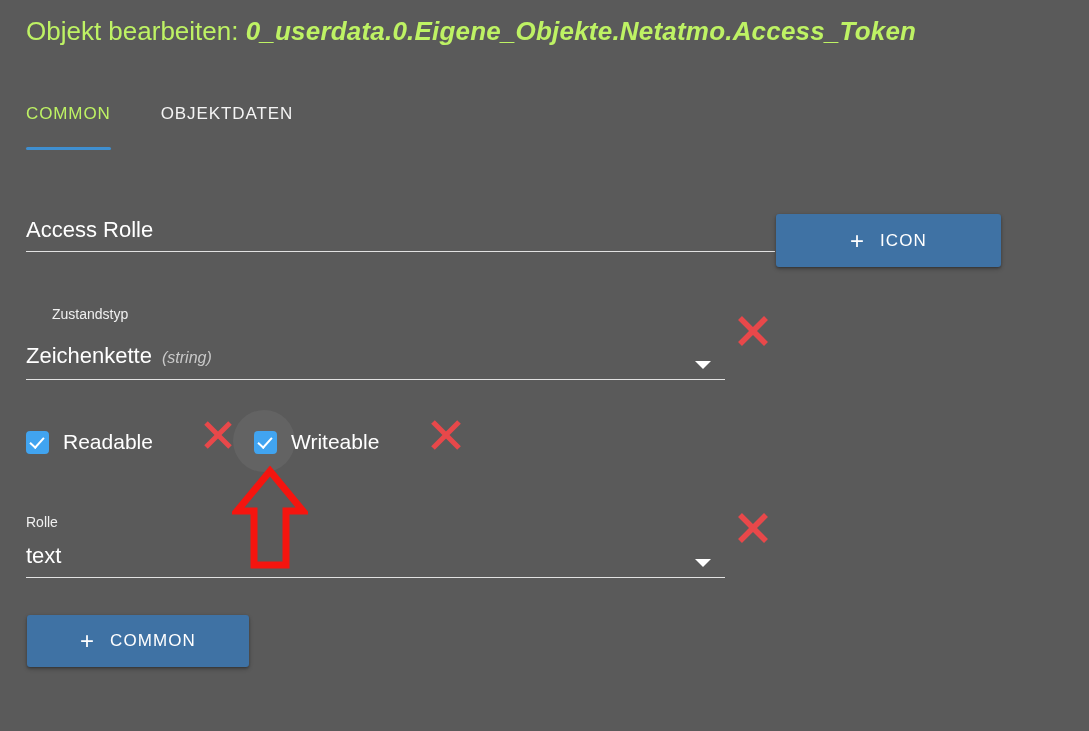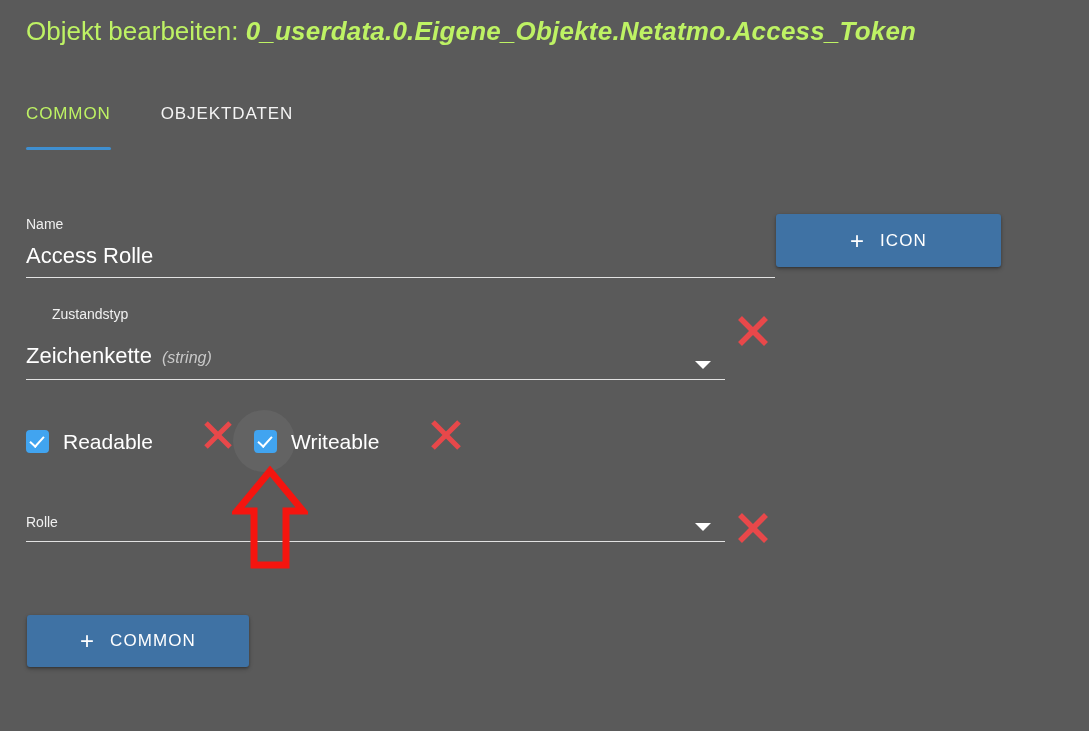--- a/index.html
+++ b/index.html
@@ -136,20 +136,21 @@
   
   #checkbox-row {
     position: absolute;
     left: 26px;
     top: 430px;
     height: 44px;
   }
   .checkbox-group {
     position: absolute;
     display: flex;
+    align-items: center;
     cursor: pointer;
     user-select: none;
   }
   .ripple {
     position: absolute;
     left: -21px;
     top: -20px;
     width: 62px;
     height: 62px;
     border-radius: 50%;
@@ -246,21 +247,20 @@
   <div class="tab active">
     <span>COMMON</span>
     <div class="tab-underline"></div>
   </div>
   <div class="tab inactive">
     <span>OBJEKTDATEN</span>
   </div>
 </div>
 
 <div class="field" id="name-field">
-  <div class="field-label">Name</div>
   <div class="field-value">Access Rolle</div>
   <div class="underline"></div>
 </div>
 
 <div class="flat-button" id="icon-button">
   <span class="plus">+</span>
   <span>ICON</span>
 </div>
 
 <div class="field" id="statetype-field">
@@ -280,20 +280,21 @@
   </div>
   <div class="checkbox-group" style="left:228px; top:0px;">
     <div class="ripple"></div>
     <div class="checkbox-box"></div>
     <div class="checkbox-label">Writeable</div>
   </div>
 </div>
 
 <div class="field" id="role-field">
   <div class="field-label">Rolle</div>
+  <div class="field-value">text</div>
   <div class="underline"></div>
   <div class="caret"></div>
 </div>
 
 <div class="flat-button" id="color-button">
   <span class="plus">+</span>
   <span>COMMON</span>
 </div>
 
 <div class="annot-x" id="annot-x-statetype">

